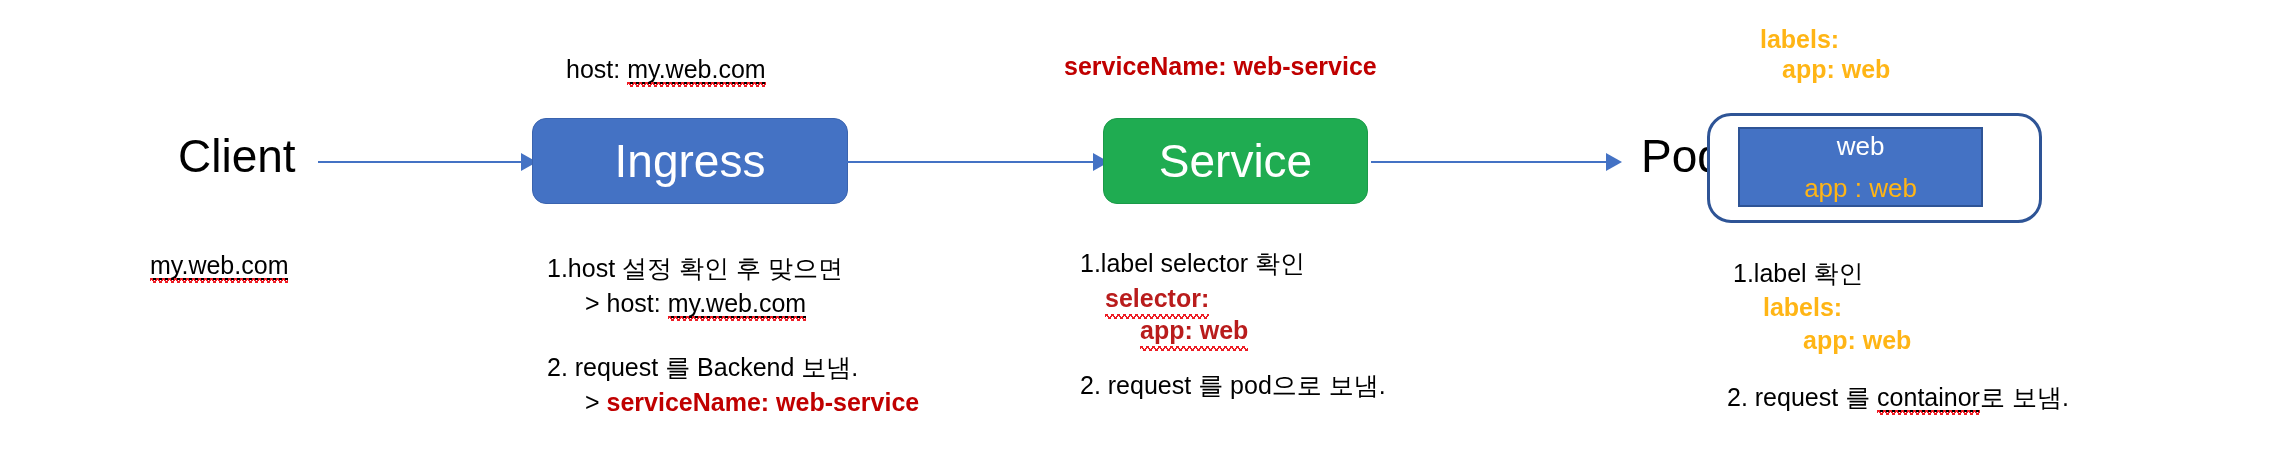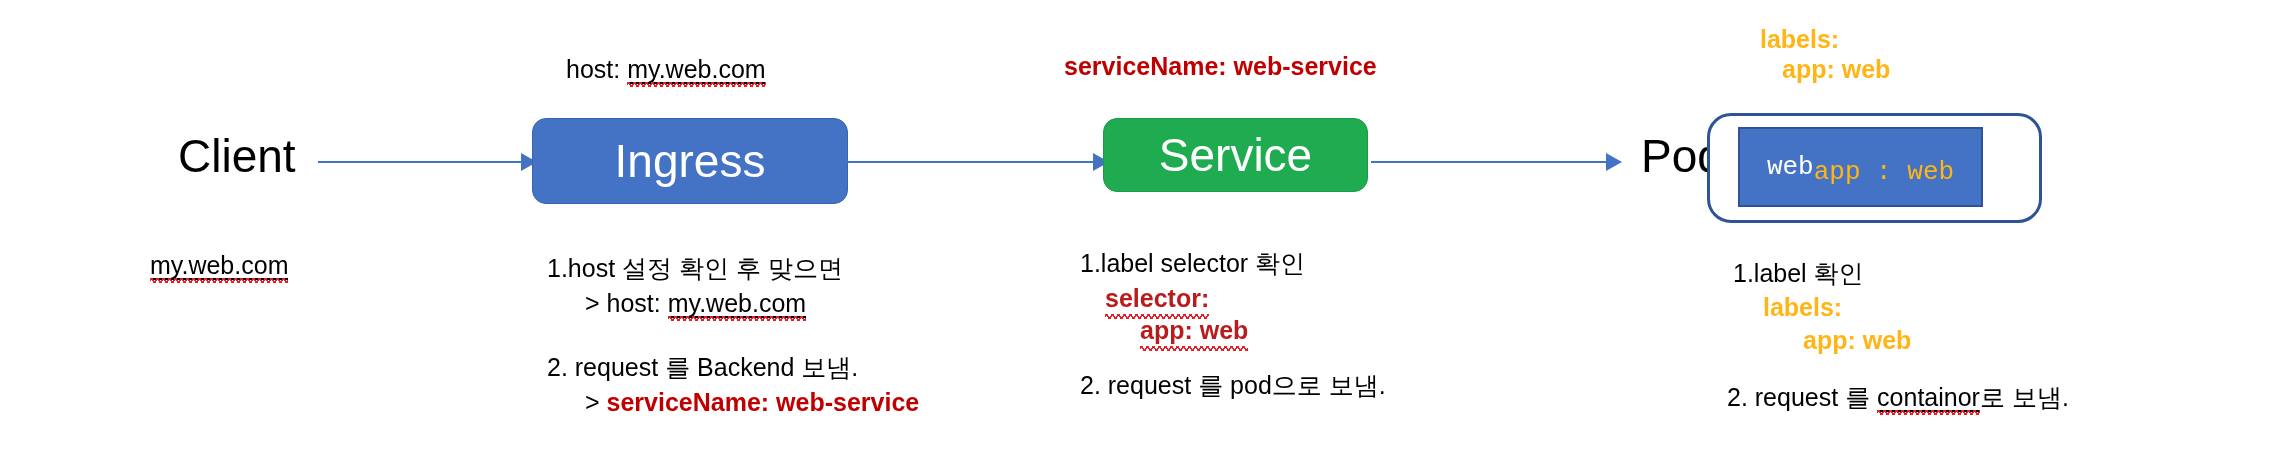--- a/index.html
+++ b/index.html
@@ -86,25 +86,24 @@
     box-sizing: border-box;
     background: #ffffff;
     border: 3px solid #2E5496;
     border-radius: 24px;
   }
   .pod-inner {
     box-sizing: border-box;
     background: #4472C4;
     border: 2px solid #2E5496;
     display: flex;
-    flex-direction: row;
+    flex-direction: column;
     align-items: center;
     justify-content: center;
     line-height: 1.18;
-    font-family: Liberation Mono, monospace;
   }
   .pod-inner .ctr-name { color: #ffffff; font-size: 26px; }
   .pod-inner .ctr-lbl  { color: #FFB515; font-size: 26px; margin-top: 11px; }
 
   
   .arrow-line {
     position: absolute;
     height: 2px;
     background: #4472C4;
   }
@@ -146,21 +145,21 @@
 
 <div class="abs note" style="left:585px; top:387px;">
   <span>&gt; </span><span class="red">serviceName: web-service</span>
 </div>
 
 <div class="arrow-line" style="left:800px; top:161px; width:296px;"></div>
 <div class="arrow-head" style="left:1093px; top:153px;"></div>
 
 <div class="abs cfg-top red" style="left:1064px; top:52px;">serviceName: web-service</div>
 
-<div class="abs box box-service" style="left:1103px; top:118px; width:265px; height:74px;">
+<div class="abs box box-service" style="left:1103px; top:118px; width:265px; height:86px;">
   <span>Service</span>
 </div>
 
 <div class="abs note" style="left:1080px; top:248px;">1.label selector 확인</div>
 
 <div class="abs note" style="left:1105px; top:283px;">
   <span class="navy wavy">selector:</span>
 </div>
 
 <div class="abs note" style="left:1140px; top:315px;">

